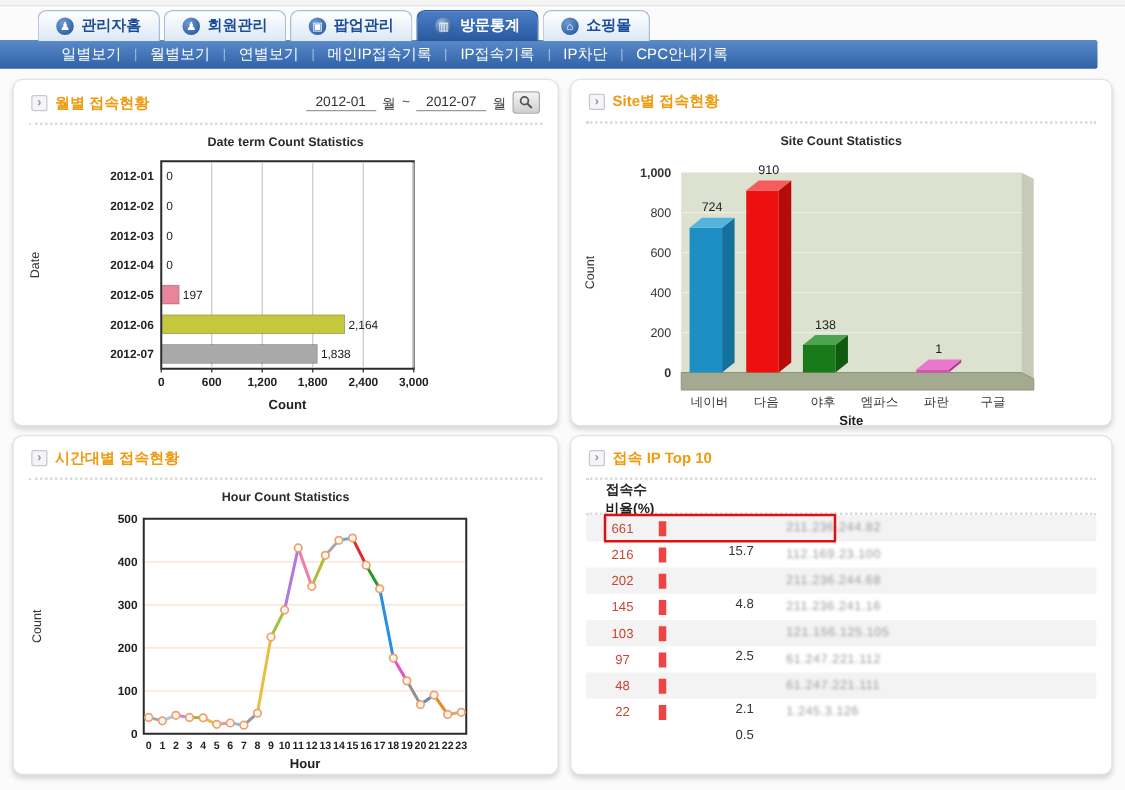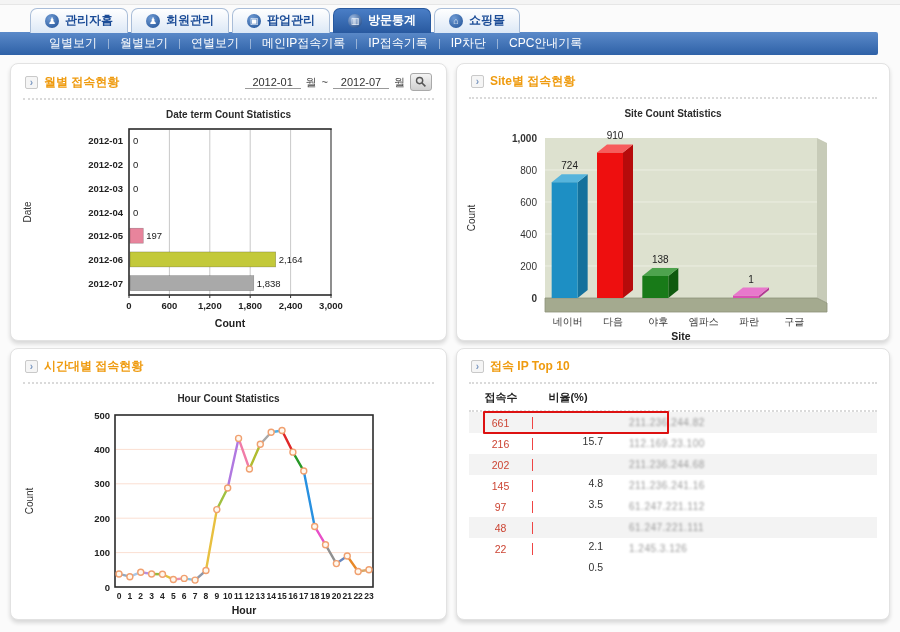--- a/index.html
+++ b/index.html
@@ -44,27 +44,27 @@
     text-align:center; font-size:11px; color:#333; font-family:inherit; }
   .searchbtn { width:22px; height:18px; border:1px solid #a9a9a9; border-radius:3px;
     background:linear-gradient(#f4f4f4,#cfcfcf); cursor:pointer; display:flex;
     align-items:center; justify-content:center; padding:0; }
 
   .ctitle { text-align:center; font-weight:bold; font-size:10px; color:#2b2b2b; padding:9px 0 3px; }
   svg.chart { display:block; margin:0 auto; }
 
   
   .tbl { margin:0 12px; position:relative; }
-  .thead { display:flex; align-items:center; height:26px; font-size:11px; font-weight:bold; color:#222; }
+  .thead { display:flex; height:26px; font-size:11px; font-weight:bold; color:#222;flex-direction:column; }
   .th1 { width:64px; text-align:center; }
   .th2 { width:70px; text-align:center; }
   .th3 { flex:1; text-align:center; }
   .trow { display:flex; align-items:center; height:21px; font-size:10.5px; position:relative; }
   .trow.alt { background:#f3f3f3; }
-  .tc1 { width:64px; text-align:center; color:#cc4433; border-right:1px solid #ef4444; }
+  .tc1 { width:64px; text-align:center; color:#cc4433; border-right:6px solid #ef4444; }
   .tc2 { width:70px; text-align:right; color:#333;margin-top:36px; }
   .tc3 { flex:1; padding-left:26px; color:#9a9a9a; filter:blur(1.3px); font-size:10px; letter-spacing:.5px; }
   .redbox { position:absolute; left:14px; top:-1px; width:186px; height:23px;
     border:2px solid #dd1111; border-radius:1px; pointer-events:none; }
 </style>
 </head>
 <body>
 
 <div class="topstrip"></div>
 <div class="tabbar" id="tabbar">
@@ -336,20 +336,25 @@
         <div class="trow alt">
           <span class="tc1">202</span>
           <span class="tc2">4.8</span>
           <span class="tc3">211.236.244.68</span>
         </div>
         <div class="trow">
           <span class="tc1">145</span>
           <span class="tc2">3.5</span>
           <span class="tc3">211.236.241.16</span>
         </div>
+        <div class="trow alt">
+          <span class="tc1">103</span>
+          <span class="tc2">2.5</span>
+          <span class="tc3">121.156.125.105</span>
+        </div>
         <div class="trow">
           <span class="tc1">97</span>
           <span class="tc2">2.3</span>
           <span class="tc3">61.247.221.112</span>
         </div>
         <div class="trow alt">
           <span class="tc1">48</span>
           <span class="tc2">2.1</span>
           <span class="tc3">61.247.221.111</span>
         </div>

